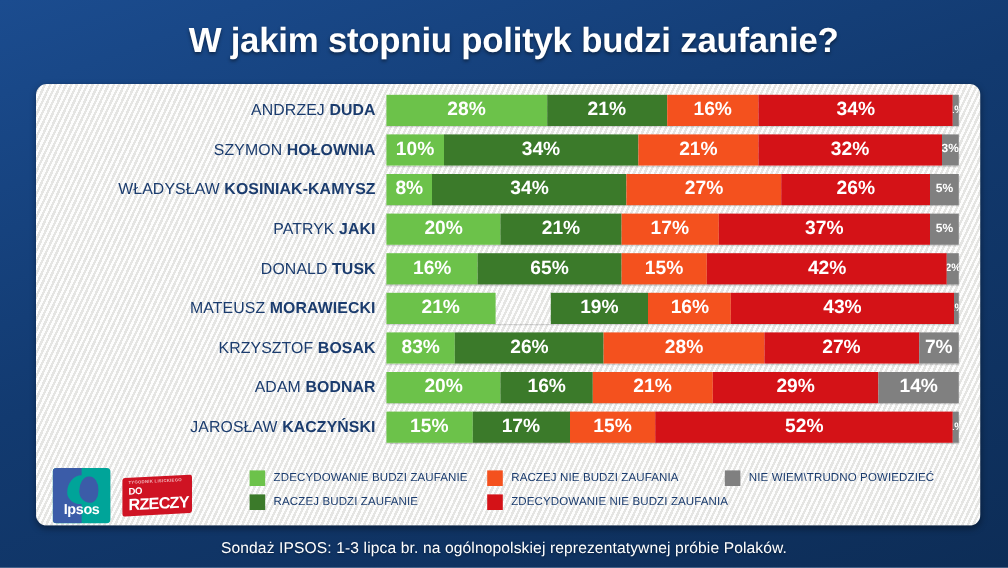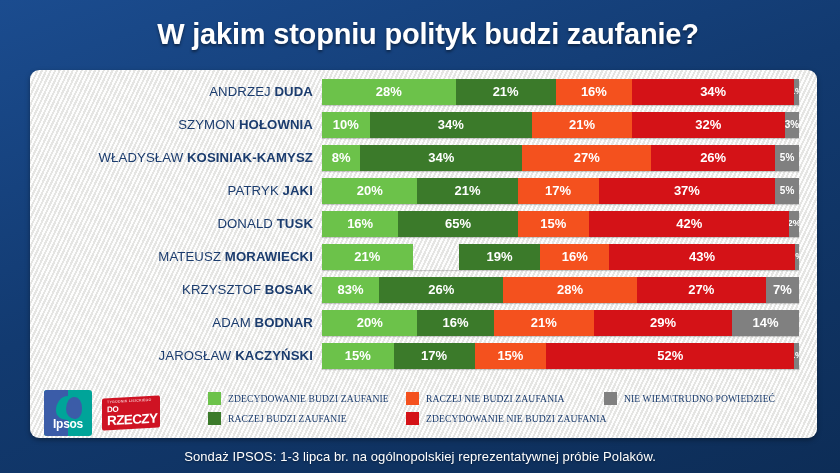--- a/index.html
+++ b/index.html
@@ -96,38 +96,38 @@
     display: flex;
     height: 26px;
     width: 477px;
     box-shadow: 0 1px 1px rgba(0,0,0,0.18);
   }
   .seg {
     display: flex;
     align-items: center;
     justify-content: center;
     color: #ffffff;
-    font-size: 13px;
+    font-size: 16px;
     font-weight: bold;
     overflow: hidden;
     white-space: nowrap;
     line-height: 1;
   }
 
   
   .legend {
     position: absolute;
     left: 178px;
     top: 322px;
     width: 600px;
     display: flex;
     flex-wrap: wrap;
     align-content: flex-start;
   }
-  .legend-col { display: flex; flex-direction: column; gap: 7px; font-family: Liberation Serif, serif; }
+  .legend-col { display: flex; flex-direction: column; gap: 7px; }
   .legend-col.c1 { width: 198px; }
   .legend-col.c2 { width: 198px; }
   .legend-col.c3 { width: 180px; }
   .legend-item {
     display: flex;
     align-items: center;
     gap: 7px;
   }
   .swatch {
     width: 13px;

